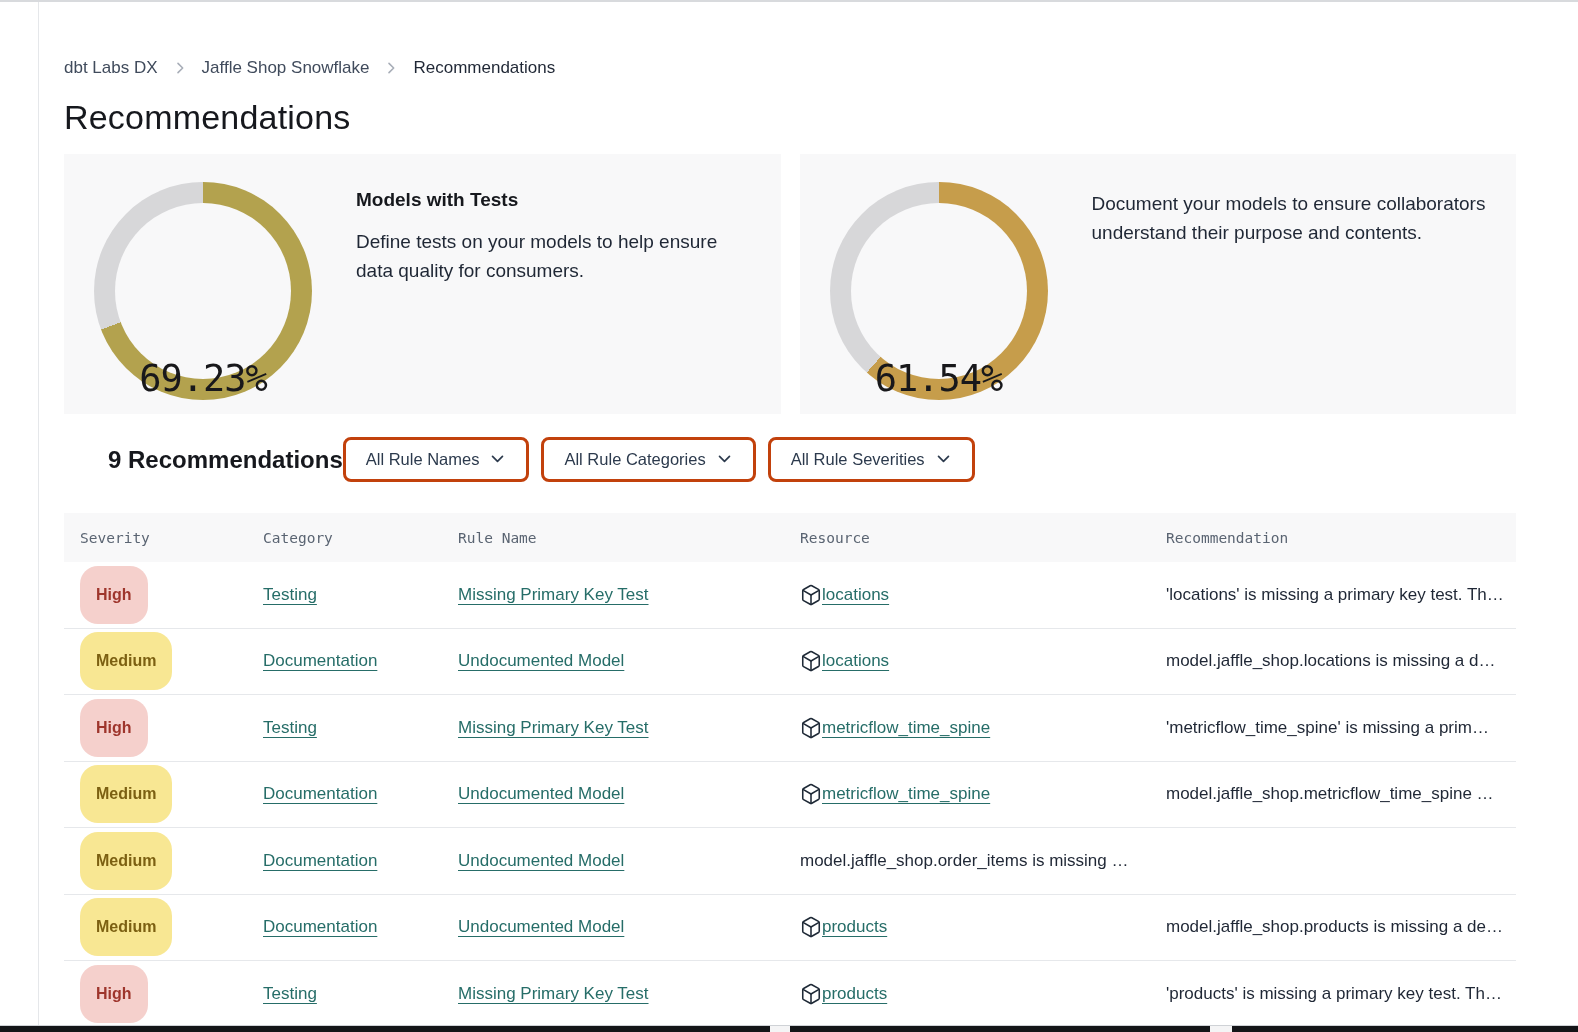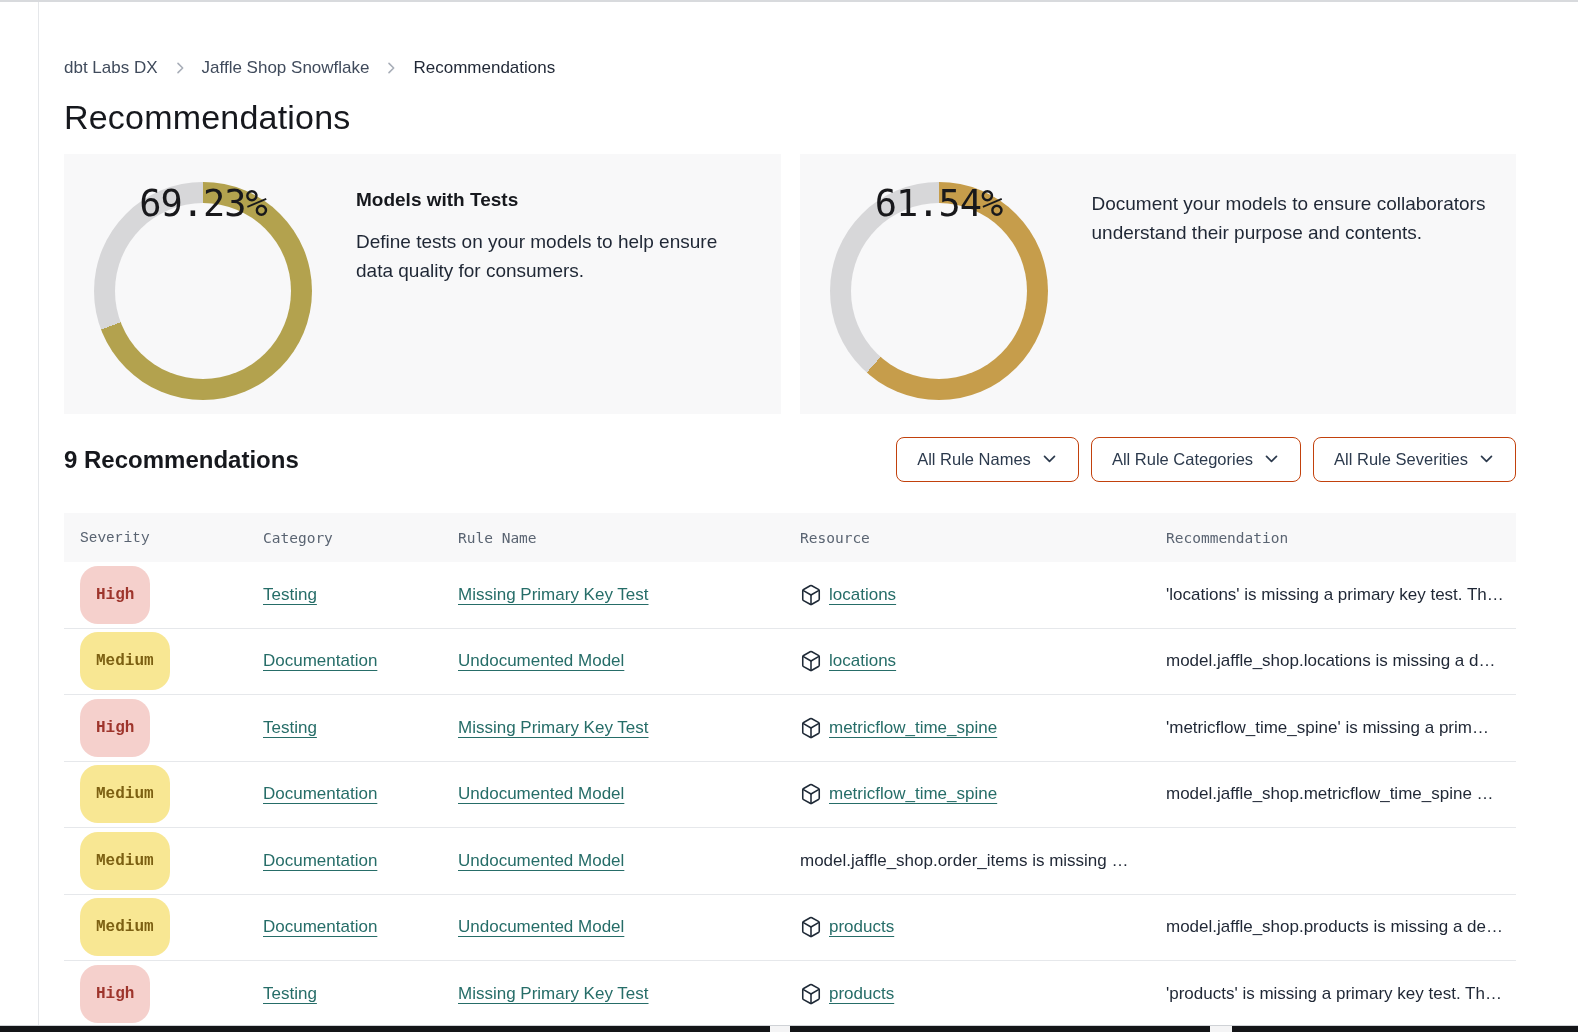--- a/index.html
+++ b/index.html
@@ -22,47 +22,47 @@
 
   
   .page-title { margin-top:20px; font-size:34px; font-weight:500; color:#16181d; letter-spacing:.2px; }
 
   
   .cards { display:flex; gap:19px; margin-top:17px; }
   .card { flex:1; height:260px; background:#f8f8f9; padding:20px 28px; display:flex; align-items:flex-start; gap:42px; }
   .donut-wrap { width:222px; height:222px; flex:0 0 auto; margin-top:6px; display:flex; align-items:center; justify-content:center; }
   .donut { width:218px; height:218px; border-radius:50%;
     background:conic-gradient(var(--arc) 0 var(--pct), var(--track) var(--pct) 100%);
-    position:relative; display:flex; align-items:flex-start; justify-content:center; }
+    position:relative; display:flex; align-items:flex-end; justify-content:center; }
   .donut::before { content:""; position:absolute; inset:21px; border-radius:50%; background:#f8f8f9; }
   .donut-label { position:relative; font-family:"DejaVu Sans Mono", monospace; font-size:37px; color:#18181b; letter-spacing:-1px; }
   .card-text { padding-top:15px; }
   .card-title { font-size:19px; font-weight:700; color:#16181d; margin-bottom:16px; }
   .card-desc { font-size:19px; line-height:1.55; color:#1f2735; max-width:460px; }
 
   
-  .list-header { display:flex; align-items:center; justify-content:space-between; margin-top:23px; }
+  .list-header { display:flex; align-items:center; margin-top:23px;margin-left:44px; }
   .list-title { font-size:24px; font-weight:700; color:#16181d; }
   .filters { display:flex; gap:12px; }
   .filter-btn { display:flex; align-items:center; gap:10px; height:45px; padding:0 20px;
-    background:#ffffff; border:1px solid #c2410c; border-radius:8px;
+    background:#ffffff; border:3px solid #c2410c; border-radius:8px;
     font-family:"Liberation Sans", sans-serif; font-size:16.5px; font-weight:400; color:#2c3a4d; cursor:pointer; }
   .filter-btn svg { margin-top:1px; }
 
   
   .table { margin-top:31px; }
   .thead, .trow { display:grid; grid-template-columns:199px 195px 342px 366px 1fr; align-items:center; }
   .thead { background:#f8f8f9; height:49px; }
   .th { font-family:"DejaVu Sans Mono", monospace; font-size:14.5px; color:#5a6472; }
-  .th:first-child, .td:first-child { padding-left:16px;font-family:Liberation Mono, monospace; }
+  .th:first-child, .td:first-child { padding-left:16px; }
   .trow { height:66.5px; border-bottom:1px solid #e6e8eb; background:#ffffff; }
   .trow:first-child { border-top:1px solid #ffffff; }
   .badge { display:inline-block; padding:20px 16px; border-radius:18px; font-size:16px; font-weight:700; }
   a.cell-link { color:#266d68; font-size:17px; text-decoration:underline; text-underline-offset:4px; cursor:pointer; }
-  .resource-cell { display:flex; align-items:center; gap:7px; }
+  .resource-cell { display:flex; align-items:center; }
   .rec-text { font-size:17px; color:#1f2735; white-space:nowrap; overflow:hidden; }
 
   
   .bottom-strip { position:absolute; left:0; right:0; bottom:0; height:7px; background:#141518; border-top:1px solid #cfd2d6; }
   .bottom-strip .gap { position:absolute; top:0; bottom:0; background:#f4f4f5; }
 </style>
 </head>
 <body>
 
 <div class="left-hairline"></div>

